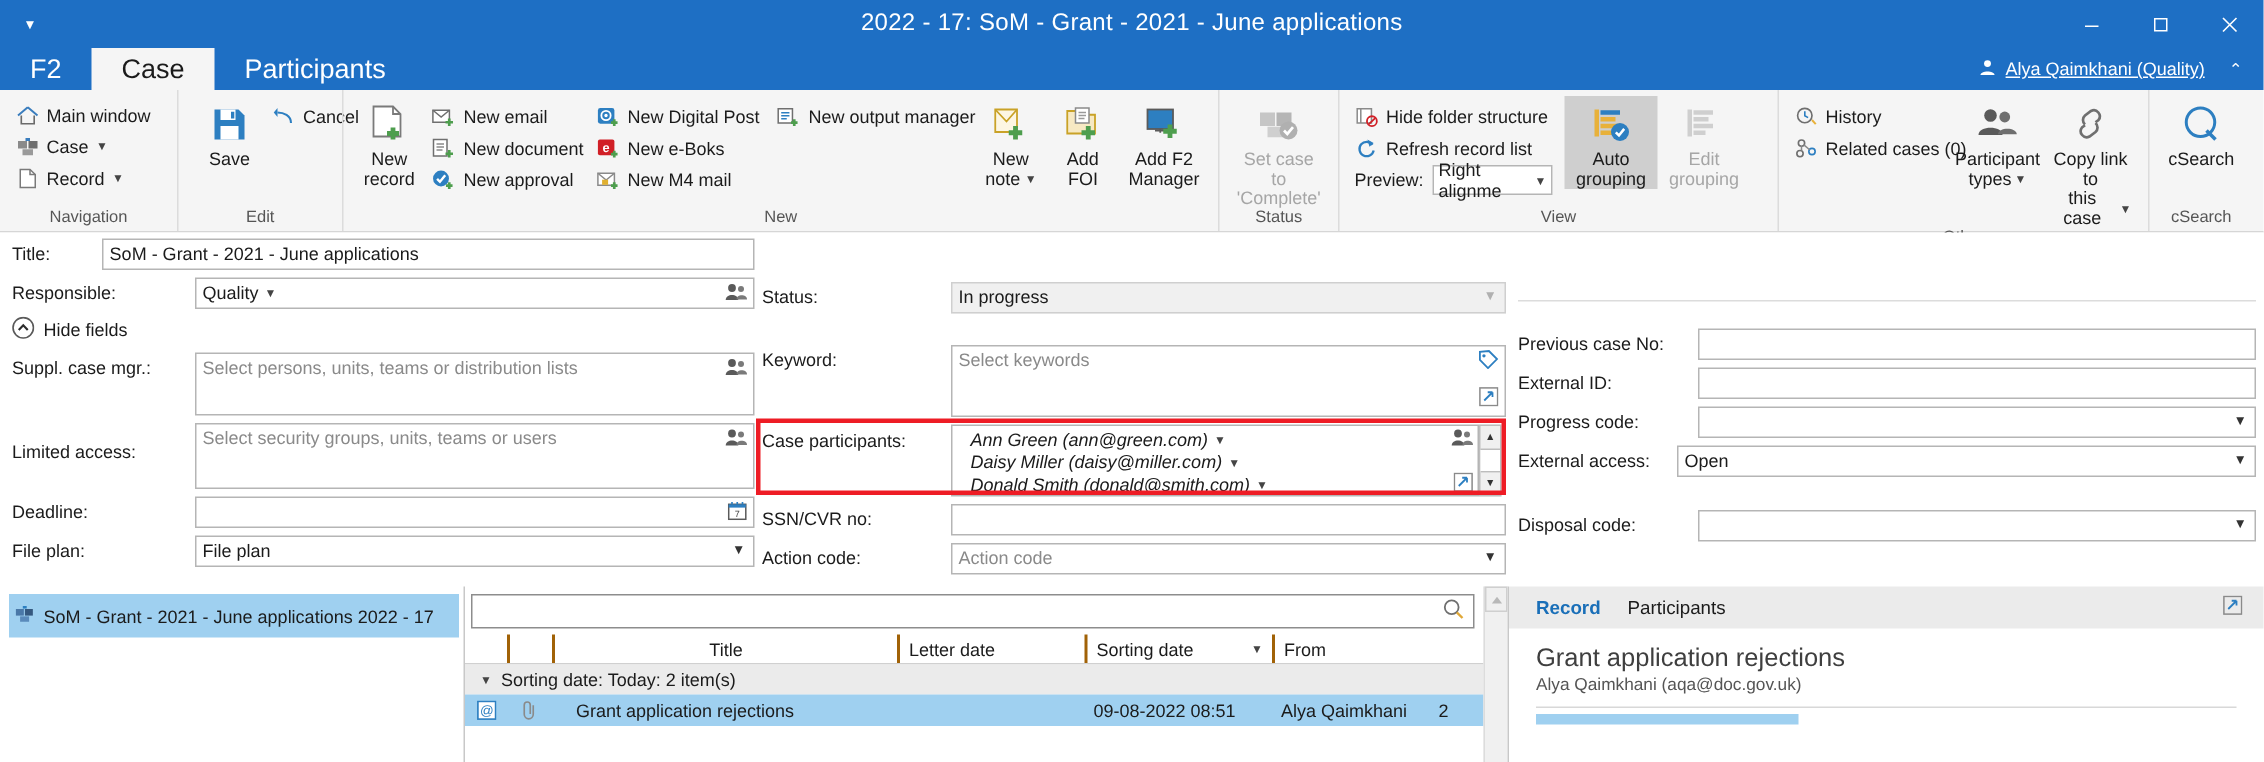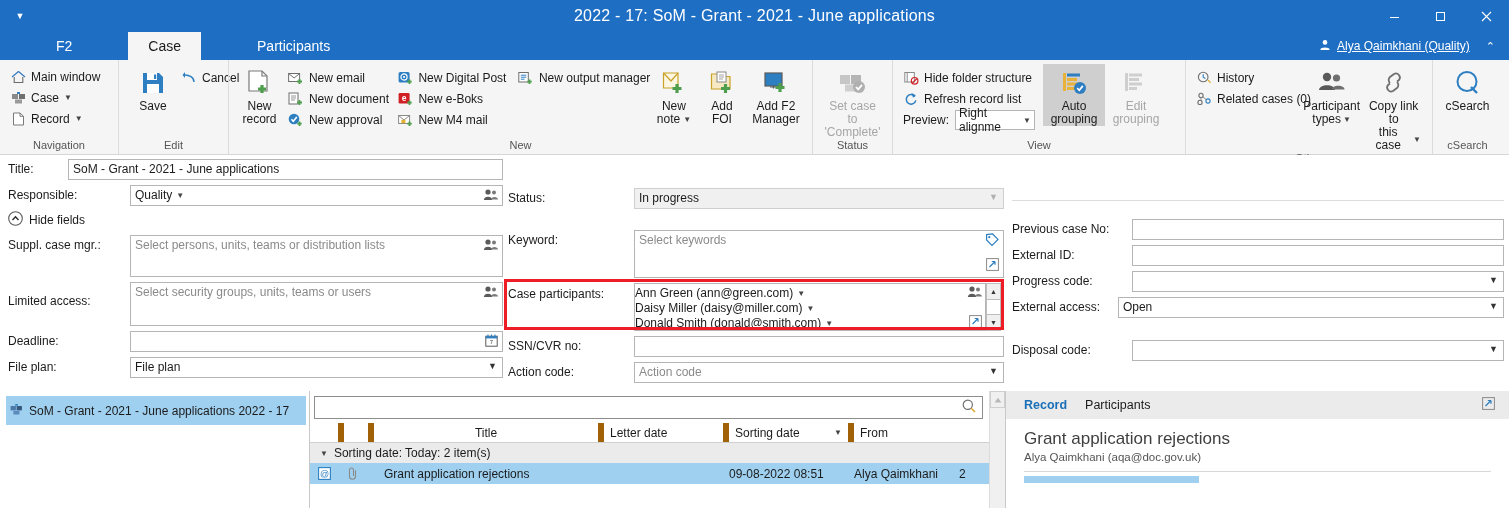--- a/index.html
+++ b/index.html
@@ -28,21 +28,21 @@
   .win-btn { width:46px; height:32px; display:flex; align-items:center; justify-content:center; color:#fff; }
   .win-btn svg { display:block; }
 
   
   .tabstrip {
     height:28px; background:#1e6fc4; display:flex; align-items:flex-end;
     position:relative;
   }
   .tab {
     height:28px; padding:0 20px; display:flex; align-items:center;
-    color:#ffffff; font-size:14px;margin-left:36px;
+    color:#ffffff; font-size:18px;
   }
   .tab.active { background:#f5f5f5; color:#1b1b1b; }
   .user-zone {
     position:absolute; right:8px; top:0; height:28px;
     display:flex; align-items:center; gap:6px; color:#ffffff; font-size:12px;
   }
   .user-zone .uname { text-decoration:underline; }
   .collapse-caret { color:#fff; font-size:11px; padding:0 6px 0 10px; }
 
   
@@ -108,21 +108,21 @@
     display:flex; align-items:center; gap:6px; height:29px; padding:0 4px;
     background:#9fd0f0; font-size:12px; color:#1b1b1b;
   }
   .reclist { flex:1; display:flex; flex-direction:column; min-width:0; background:#fff; }
   .searchrow { padding:5px 6px 4px 4px; }
   .searchbox {
     height:23px; border:1px solid #8d8d8d; background:#fff;
     display:flex; align-items:center; justify-content:flex-end; padding:0 6px;
   }
   .colhdr { display:flex; height:20px; background:#fff; border-bottom:1px solid #d0d0d0; font-size:12px; align-items:center; }
-  .colhdr .c { border-left:6px solid #a16207; padding:0 6px; height:100%; display:flex; align-items:center; }
+  .colhdr .c { border-left:2px solid #a16207; padding:0 6px; height:100%; display:flex; align-items:center; }
   .colhdr .c:first-child { border-left:none; }
   .grouprow { height:20px; background:#ebebeb; display:flex; align-items:center; gap:6px; padding-left:10px; font-size:12px; }
   .datarow { height:21px; background:#9fd0f0; display:flex; align-items:center; font-size:12px; }
   .vscroll { width:16px; background:#f0f0f0; border-left:1px solid #dcdcdc; display:flex; flex-direction:column; }
   .vscroll-btn { height:17px; border:1px solid #cfcfcf; background:#f0f0f0; display:flex; align-items:center; justify-content:center; }
 
   .preview { width:504px; border-left:1px solid #c8c8c8; background:#fff; display:flex; flex-direction:column; }
   .prev-tabs { height:28px; background:#ebebeb; display:flex; align-items:center; gap:18px; padding:0 18px; position:relative; }
   .prev-tab { font-size:12.5px; }
   .prev-tab.active { color:#1a6fb8; font-weight:bold; }
@@ -656,21 +656,21 @@
           <svg width="13" height="13" viewBox="0 0 13 13">
               <rect x="0.6" y="0.6" width="11.8" height="11.8" fill="none" stroke="#8a8a8a" stroke-width="1"></rect>
               <path d="M3.5 9 L9 3.5 M9 3.5 H5.8 M9 3.5 V6.7" stroke="#2d7fc1" stroke-width="1.2" fill="none"></path>
             </svg>
         </span>
       </div>
     </div>
 
     <div class="frow">
       <div class="flabel" style="width:126px;padding-top:4px;">Case participants:</div>
-      <div class="fctl" style="width:352px;height:48px;flex-direction:column;padding:2px 0;">
+      <div class="fctl" style="width:352px;height:48px;flex-direction:column;padding:2px 12px;font-style:italic;">
         <span class="participant-line">
           <span>Ann Green (ann@green.com)</span>
           <span class="caret">▼</span>
         </span>
         <span class="participant-line">
           <span>Daisy Miller (daisy@miller.com)</span>
           <span class="caret">▼</span>
         </span>
         <span class="participant-line">
           <span>Donald Smith (donald@smith.com)</span>

